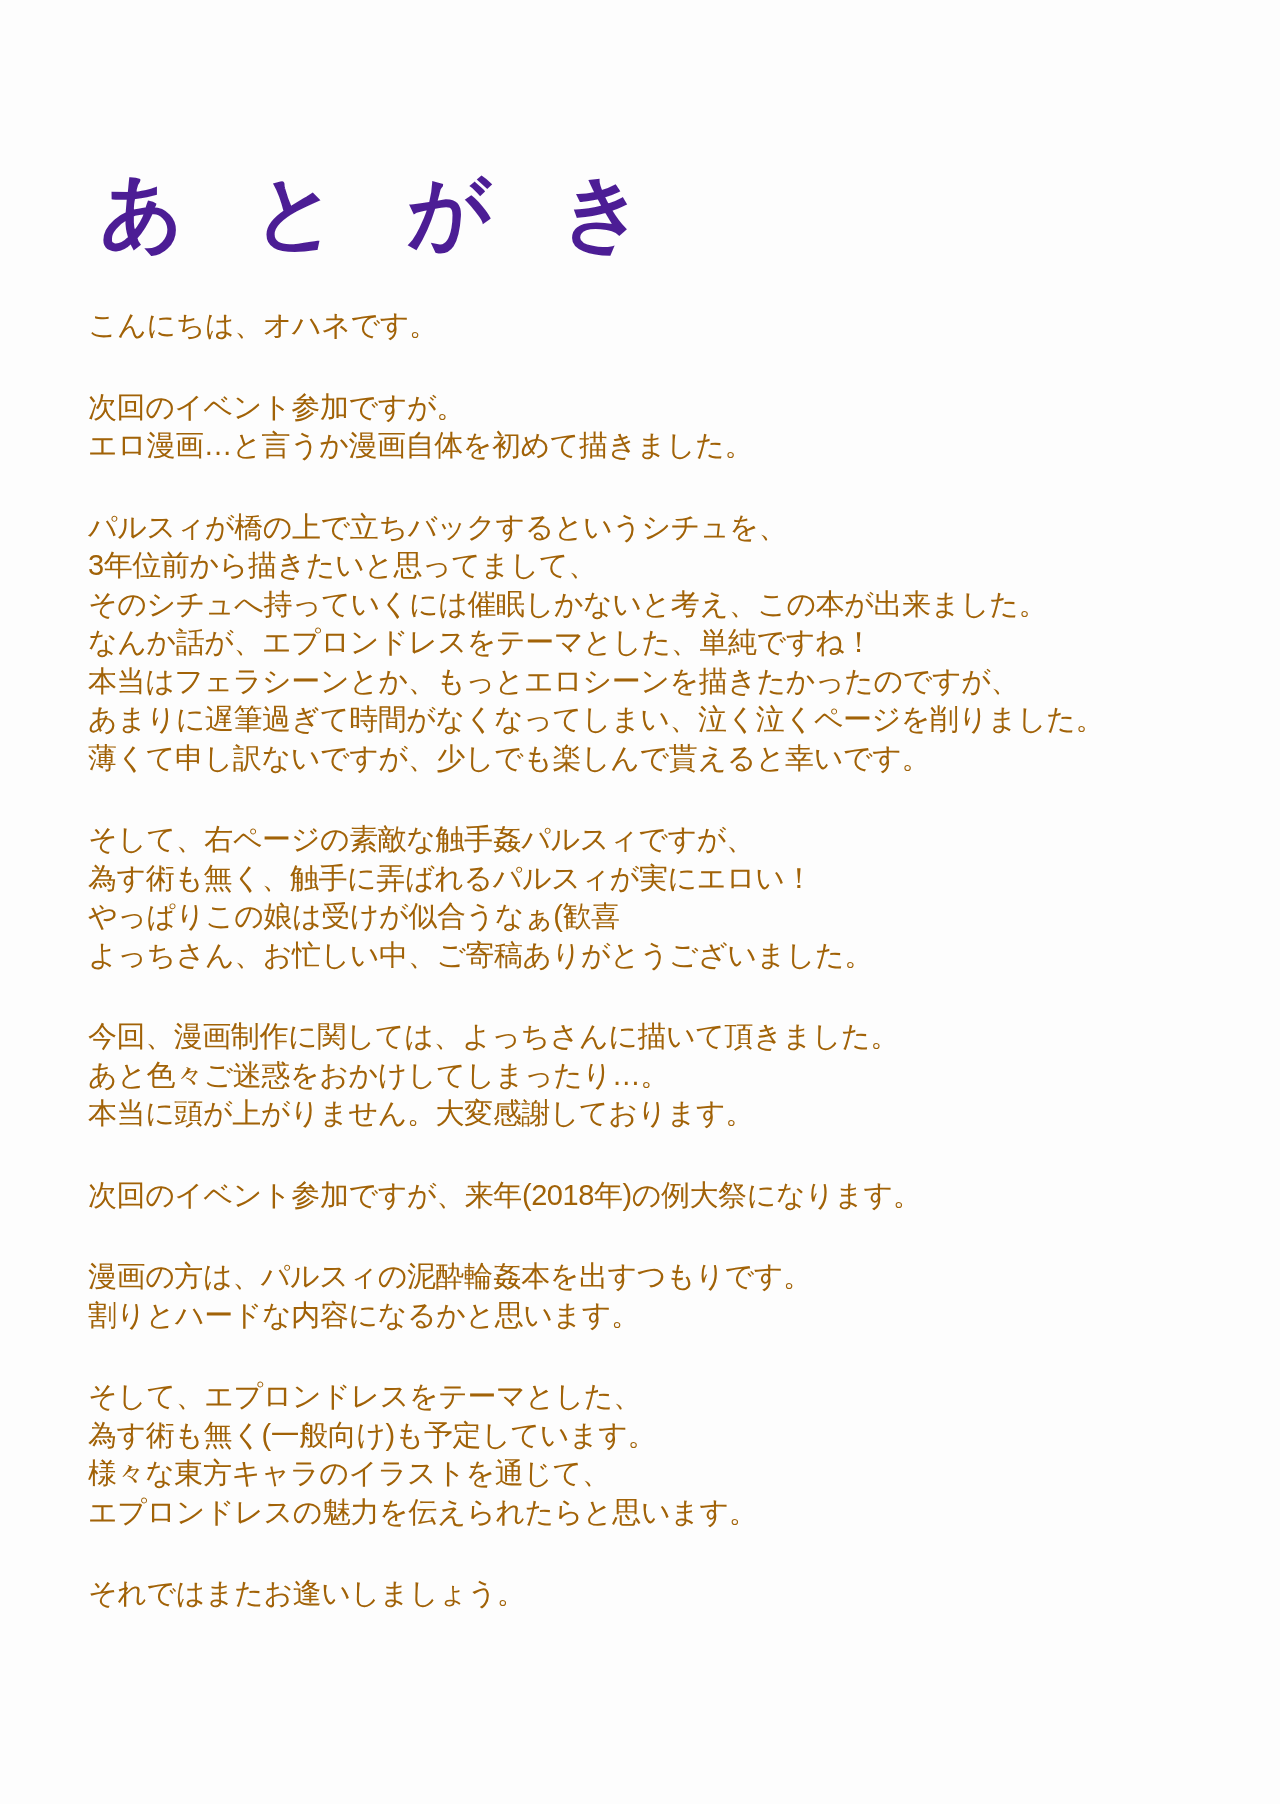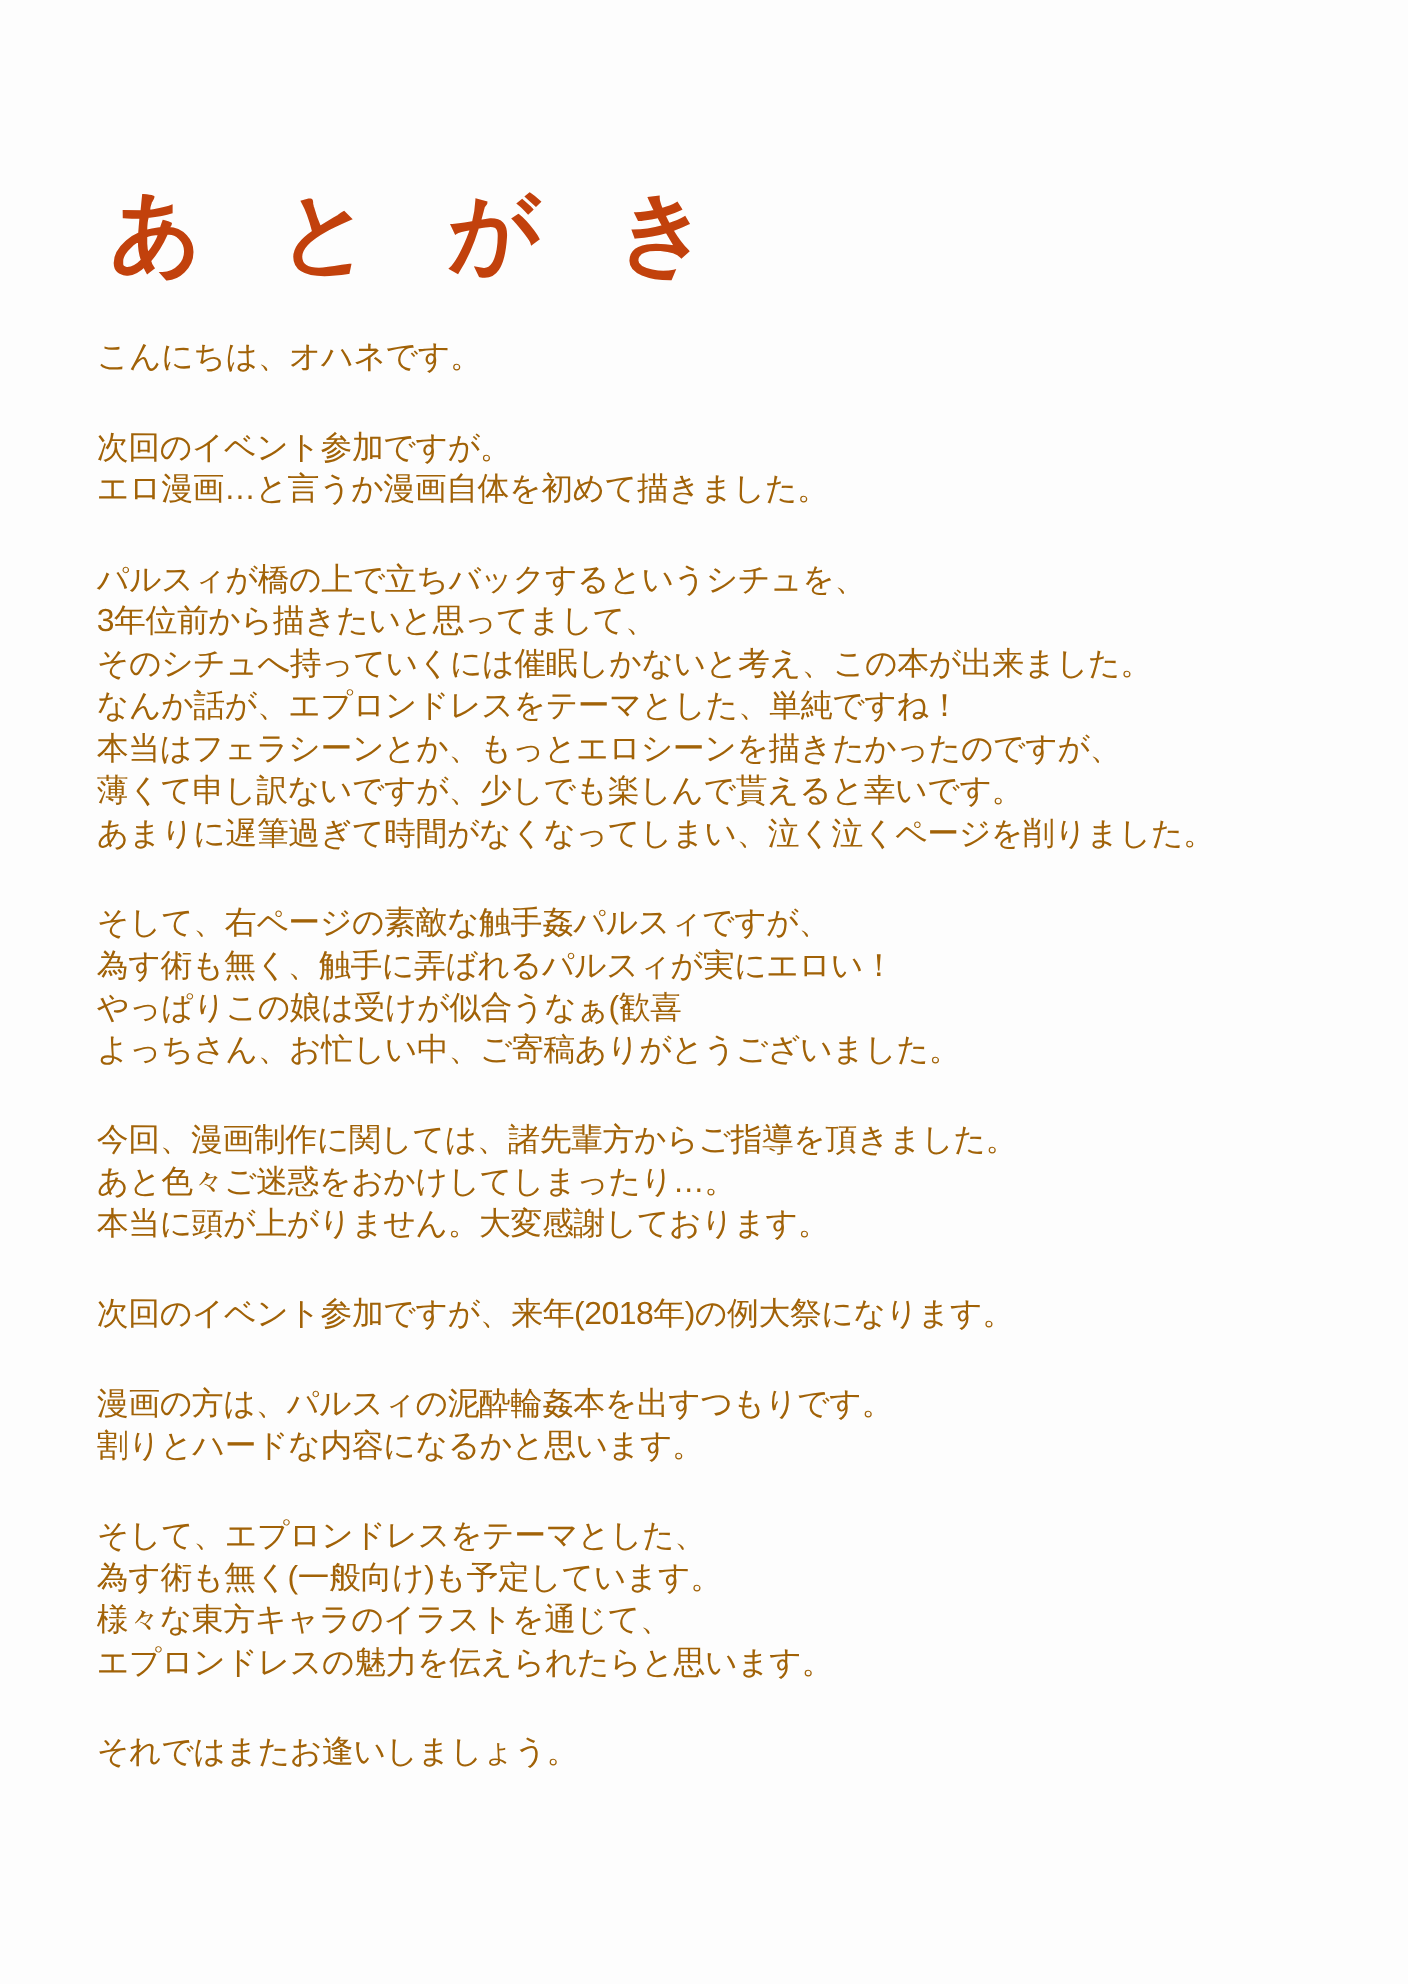--- a/index.html
+++ b/index.html
@@ -16,21 +16,21 @@
     padding: 168px 70px 0 88px;
     overflow: hidden;
     font-family: "Liberation Sans", "DejaVu Sans", sans-serif;
   }
   .title {
     font-family: "DejaVu Serif", "Liberation Serif", serif;
     font-weight: 700;
     font-size: 82px;
     line-height: 1.05;
     letter-spacing: 0.85em;
-    color: #c2410c;
+    color: #4c1d95;
     margin: 0 0 52px 12px;
     white-space: nowrap;
   }
   .body-text .para {
     margin: 0 0 43px 0;
   }
   .body-text .line {
     font-size: 29px;
     line-height: 38.5px;
     color: #a16207;
@@ -51,31 +51,31 @@
       <div class="para">
         <div class="line">次回のイベント参加ですが。</div>
         <div class="line">エロ漫画…と言うか漫画自体を初めて描きました。</div>
       </div>
       <div class="para">
         <div class="line">パルスィが橋の上で立ちバックするというシチュを、</div>
         <div class="line">3年位前から描きたいと思ってまして、</div>
         <div class="line">そのシチュへ持っていくには催眠しかないと考え、この本が出来ました。</div>
         <div class="line">なんか話が、エプロンドレスをテーマとした、単純ですね！</div>
         <div class="line">本当はフェラシーンとか、もっとエロシーンを描きたかったのですが、</div>
+        <div class="line">あまりに遅筆過ぎて時間がなくなってしまい、泣く泣くページを削りました。</div>
         <div class="line">薄くて申し訳ないですが、少しでも楽しんで貰えると幸いです。</div>
-        <div class="line">あまりに遅筆過ぎて時間がなくなってしまい、泣く泣くページを削りました。</div>
       </div>
       <div class="para">
         <div class="line">そして、右ページの素敵な触手姦パルスィですが、</div>
         <div class="line">為す術も無く、触手に弄ばれるパルスィが実にエロい！</div>
         <div class="line">やっぱりこの娘は受けが似合うなぁ(歓喜</div>
         <div class="line">よっちさん、お忙しい中、ご寄稿ありがとうございました。</div>
       </div>
       <div class="para">
-        <div class="line">今回、漫画制作に関しては、諸先輩方からご指導を頂きました。</div>
+        <div class="line">今回、漫画制作に関しては、よっちさんに描いて頂きました。</div>
         <div class="line">あと色々ご迷惑をおかけしてしまったり…。</div>
         <div class="line">本当に頭が上がりません。大変感謝しております。</div>
       </div>
       <div class="para">
         <div class="line">次回のイベント参加ですが、来年(2018年)の例大祭になります。</div>
       </div>
       <div class="para">
         <div class="line">漫画の方は、パルスィの泥酔輪姦本を出すつもりです。</div>
         <div class="line">割りとハードな内容になるかと思います。</div>
       </div>

